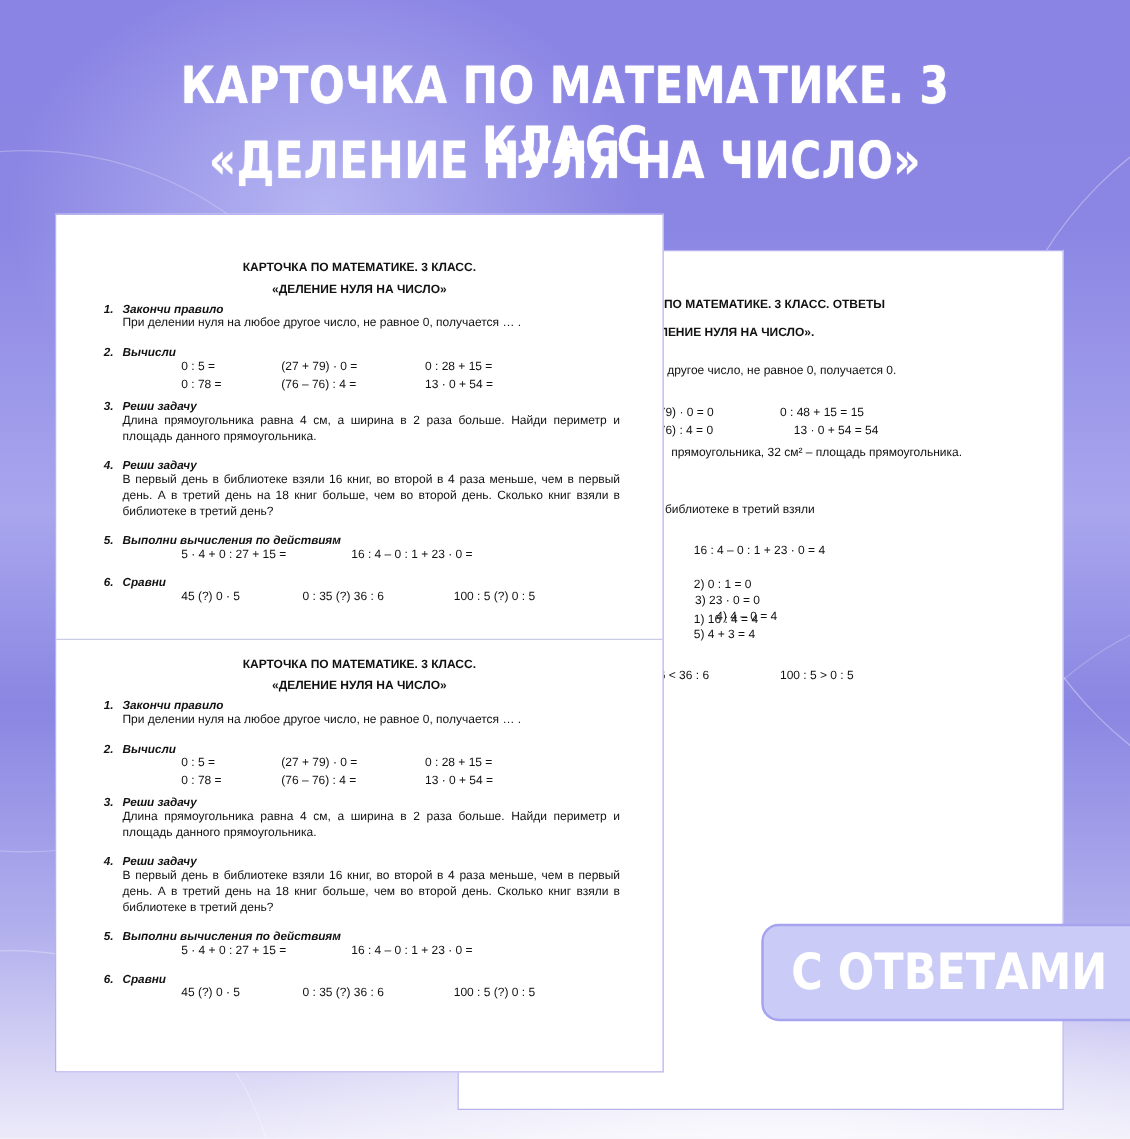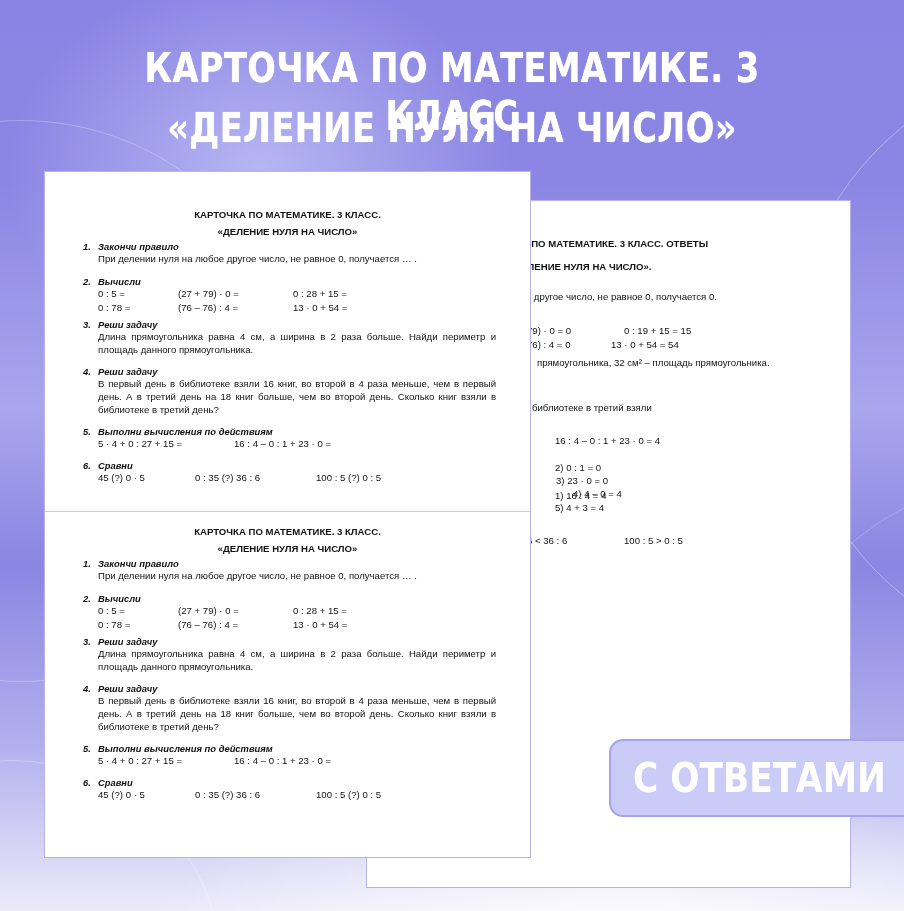--- a/index.html
+++ b/index.html
@@ -27,21 +27,21 @@
   #back { left:366px; top:200px; width:485px; height:688px; }
   #front { left:44px; top:171px; width:487px; height:687px; }
   .card { position:absolute; left:0; width:100%; }
   .card-head { text-align:center; font-weight:bold; font-size:9.6px; line-height:17px; }
   .task { position:absolute; left:38px; right:34px; }
   .task-title { font-weight:bold; font-style:italic; font-size:9.4px; }
   .task-num { display:inline-block; width:15px; margin-left:0px; }
   .body { margin-left:15px; line-height:13px; }
   .just { text-align:justify; }
   .row { position:relative; height:13.5px; }
-  .row span { position:absolute; top:0; white-space:nowrap; }
+  .row span { position:absolute; top:0; white-space:nowrap;margin-left:47px; }
   .divider { position:absolute; left:0; right:0; top:339px; border-top:1.5px solid #c9cbe8; }
   .badge {
     position:absolute; left:609px; top:739px; width:320px; height:78px; box-sizing:border-box;
     background:#cbcbf7; border:2px solid #a6a4ef; border-radius:14px;
     color:#fff; font-family:"DejaVu Sans", sans-serif; font-weight:900;
     font-size:40px; line-height:74px; padding-left:22px; white-space:nowrap;
   }
   .badge span { display:inline-block; transform:scaleX(0.86); transform-origin:left center; }
   .ans { position:absolute; white-space:nowrap; }
 </style>
@@ -54,23 +54,23 @@
 <div class="deco" style="left:760px;top:480px;width:520px;height:520px;border-color:rgba(255,255,255,0.2);"></div>
 
 <div class="title" id="t1">КАРТОЧКА ПО МАТЕМАТИКЕ. 3 КЛАСС</div>
 <div class="title" id="t2">«ДЕЛЕНИЕ НУЛЯ НА ЧИСЛО»</div>
 
 <div class="page" id="back">
   <div class="ans" style="left:142px;top:37px;font-weight:bold;">ЧКА ПО МАТЕМАТИКЕ. 3 КЛАСС. ОТВЕТЫ</div>
   <div class="ans" style="left:142px;top:60px;font-weight:bold;">«ДЕЛЕНИЕ НУЛЯ НА ЧИСЛО».</div>
   <div class="ans" style="left:148px;top:90px;">бое другое число, не равное 0, получается 0.</div>
   <div class="ans" style="left:160px;top:124px;">79) · 0 = 0</div>
-  <div class="ans" style="left:257px;top:124px;">0 : 19 + 15 = 15</div>
+  <div class="ans" style="left:257px;top:124px;">0 : 48 + 15 = 15</div>
   <div class="ans" style="left:160px;top:138px;">76) : 4 = 0</div>
-  <div class="ans" style="left:244px;top:138px;">13 · 0 + 54 = 54</div>
+  <div class="ans" style="left:268px;top:138px;">13 · 0 + 54 = 54</div>
   <div class="ans" style="left:170px;top:156px;">прямоугольника, 32 см² – площадь прямоугольника.</div>
   <div class="ans" style="left:165px;top:201px;">библиотеке в третий взяли</div>
   <div class="ans" style="left:188px;top:234px;">16 : 4 – 0 : 1 + 23 · 0 = 4</div>
   <div class="ans" style="left:188px;top:247px;margin-top:42px;">1) 16 : 4 = 4</div>
   <div class="ans" style="left:188px;top:261px;">2) 0 : 1 = 0</div>
   <div class="ans" style="left:189px;top:274px;">3) 23 · 0 = 0</div>
   <div class="ans" style="left:206px;top:287px;">4) 4 – 0 = 4</div>
   <div class="ans" style="left:188px;top:301px;">5) 4 + 3 = 4</div>
   <div class="ans" style="left:160px;top:334px;">6  &lt;  36 : 6</div>
   <div class="ans" style="left:257px;top:334px;">100 : 5  &gt;  0 : 5</div>

